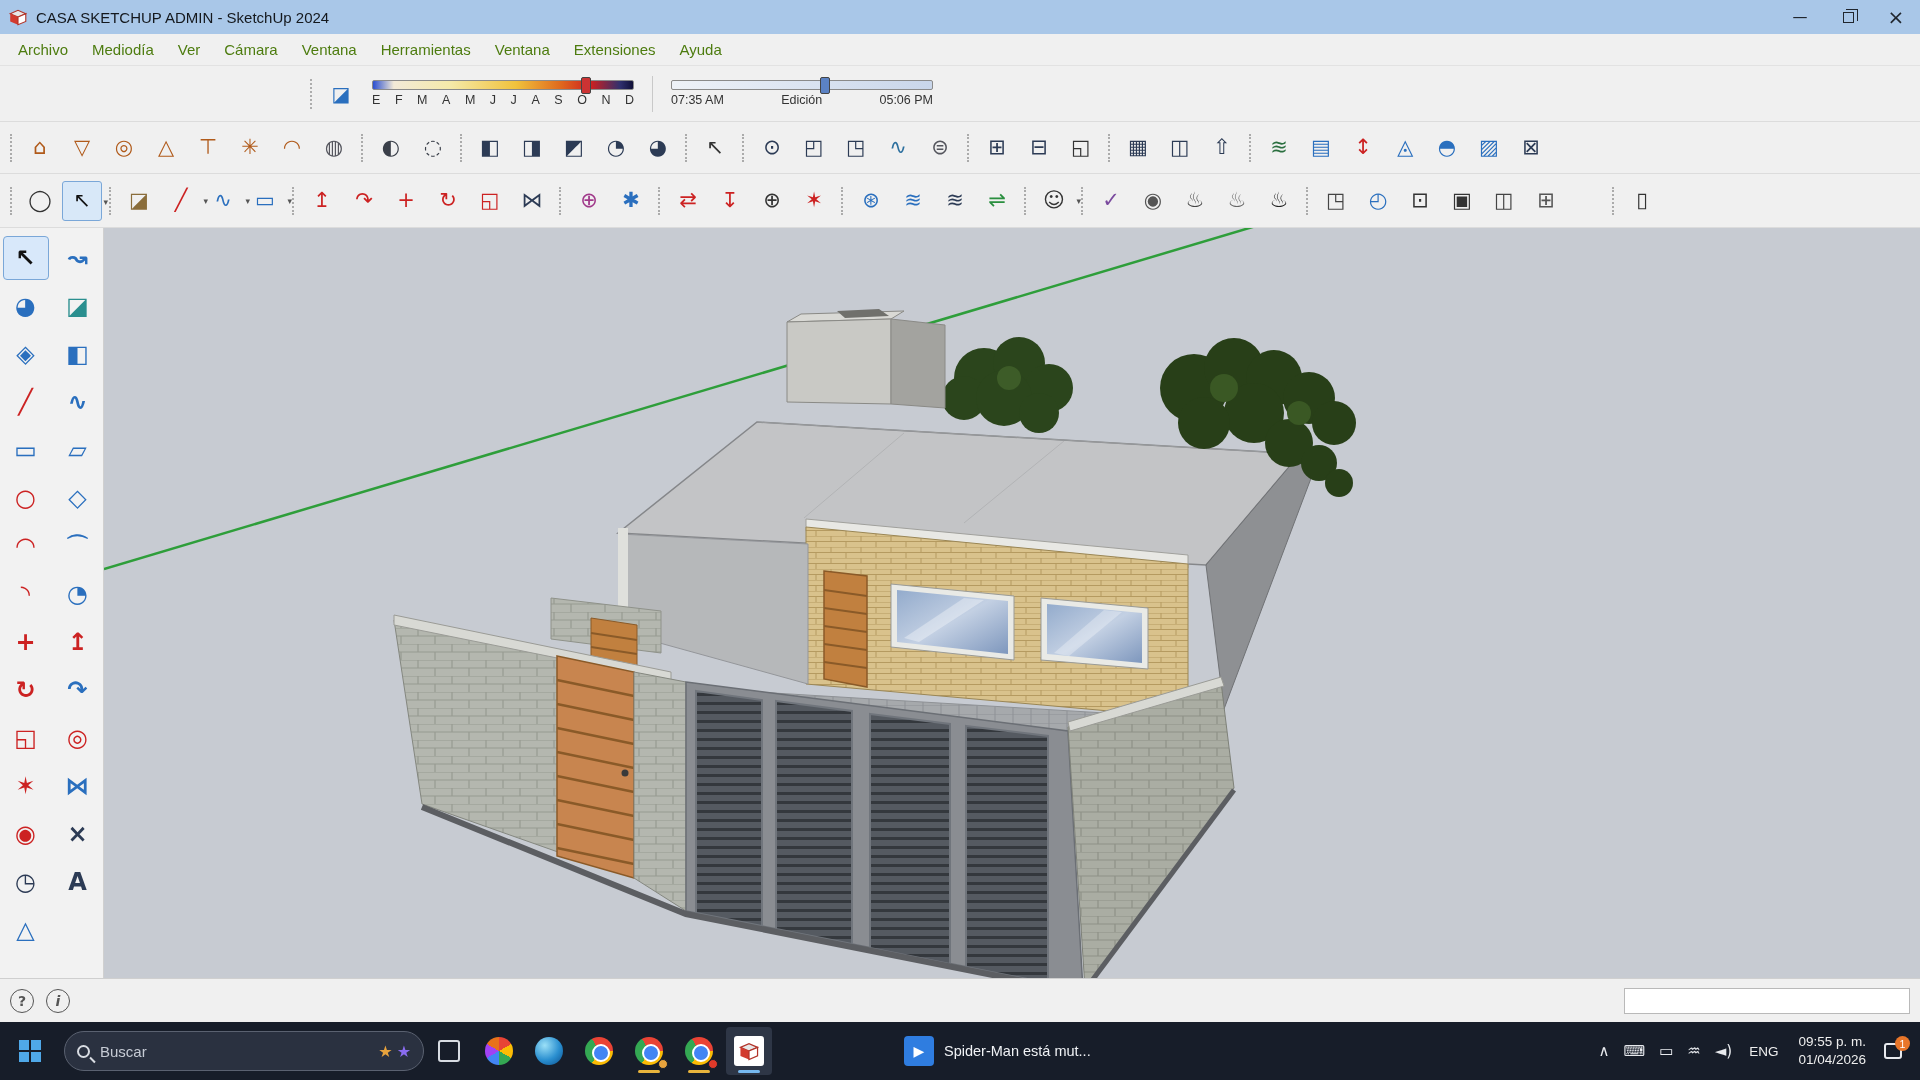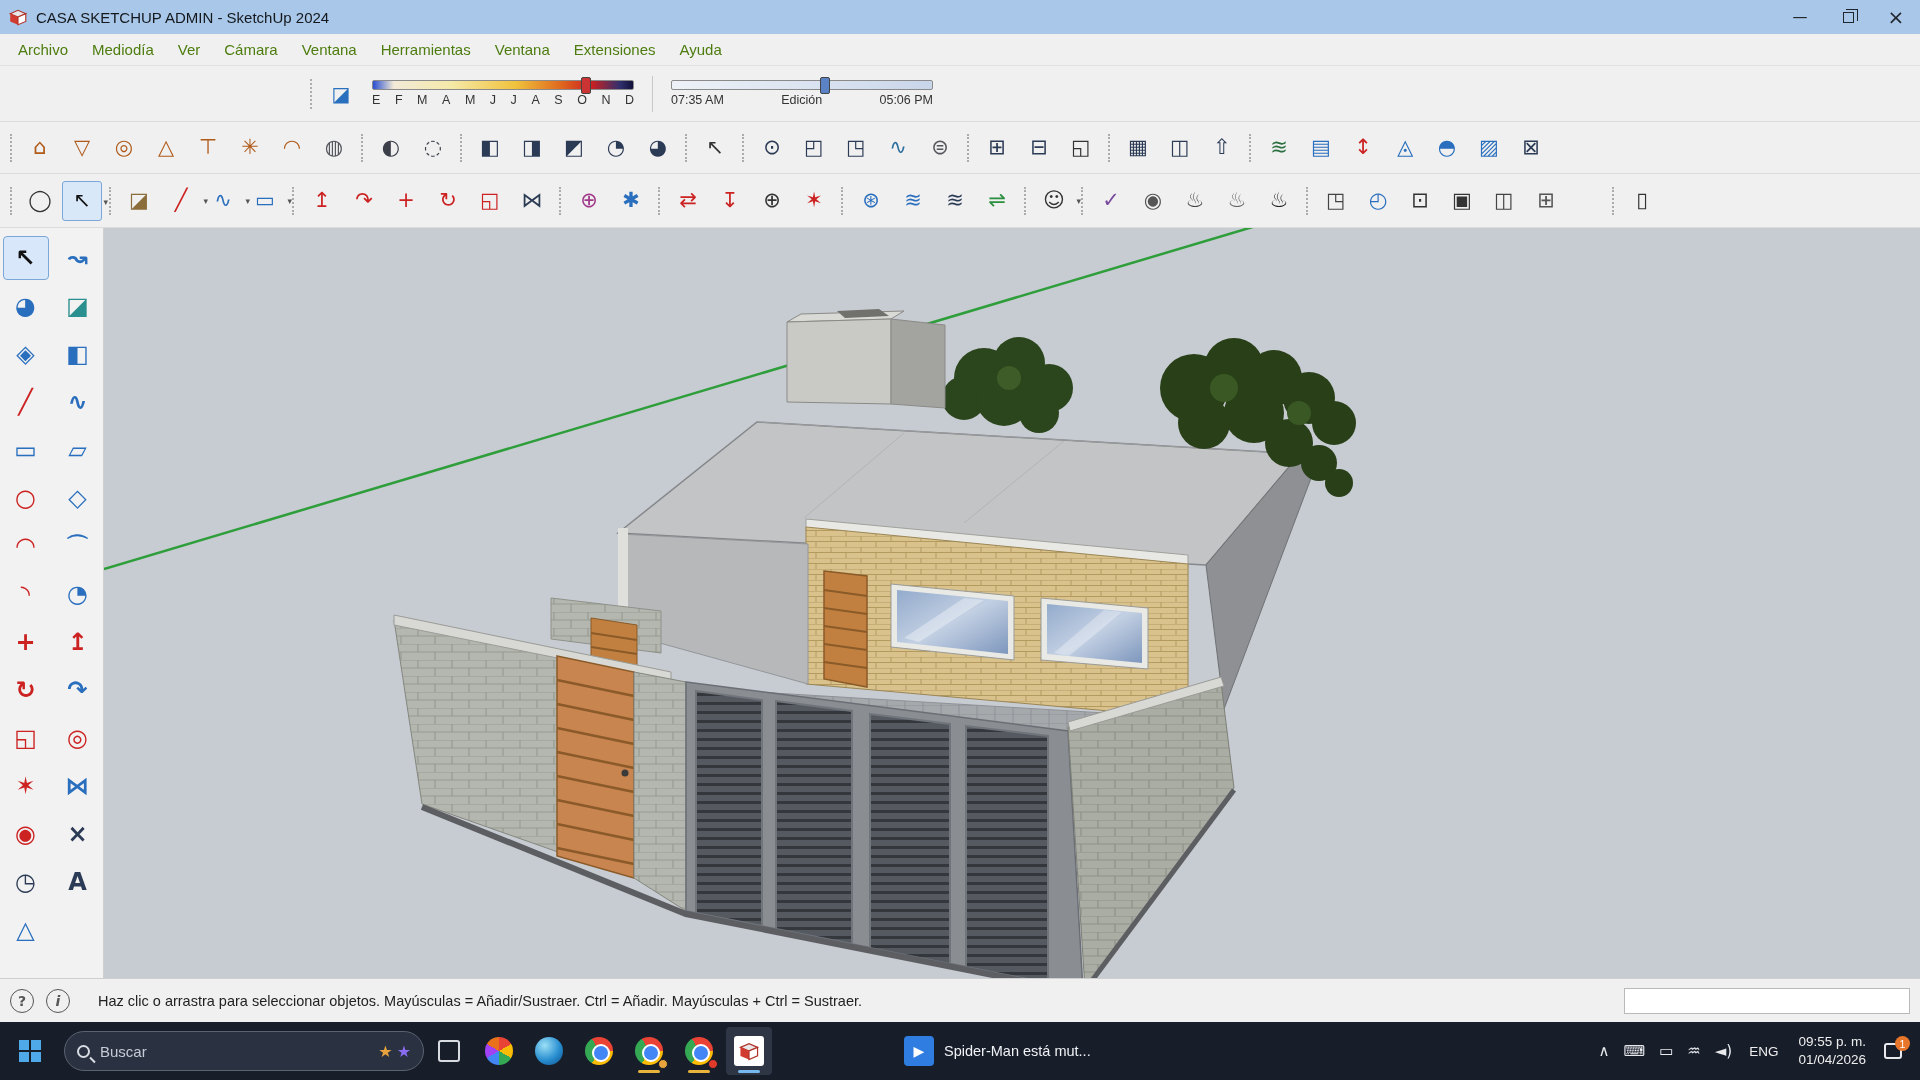--- a/index.html
+++ b/index.html
@@ -624,21 +624,20 @@
 
         <path d="M318 579 L582 686 L979 765" stroke="#5c5e62" stroke-width="6" fill="none"></path>
         <path d="M981 762 L1130 562" stroke="#5c5e62" stroke-width="5" fill="none"></path>
       </svg>
     </div>
   </div>
 
   <div class="statusbar">
     <span class="status-icon">?</span>
     <span class="status-icon" style="font-style:italic;">i</span>
-    <span class="status-msg">Haz clic o arrastra para seleccionar objetos. Mayúsculas = Añadir/Sustraer. Ctrl = Añadir. Mayúsculas + Ctrl = Sustraer.</span>
     <input class="measure-input" type="text" style="">
   </div>
 
   <div class="taskbar">
     <div class="tb-start">
       <span class="winlogo">
           <span></span>
           <span></span>
           <span></span>
           <span></span>

